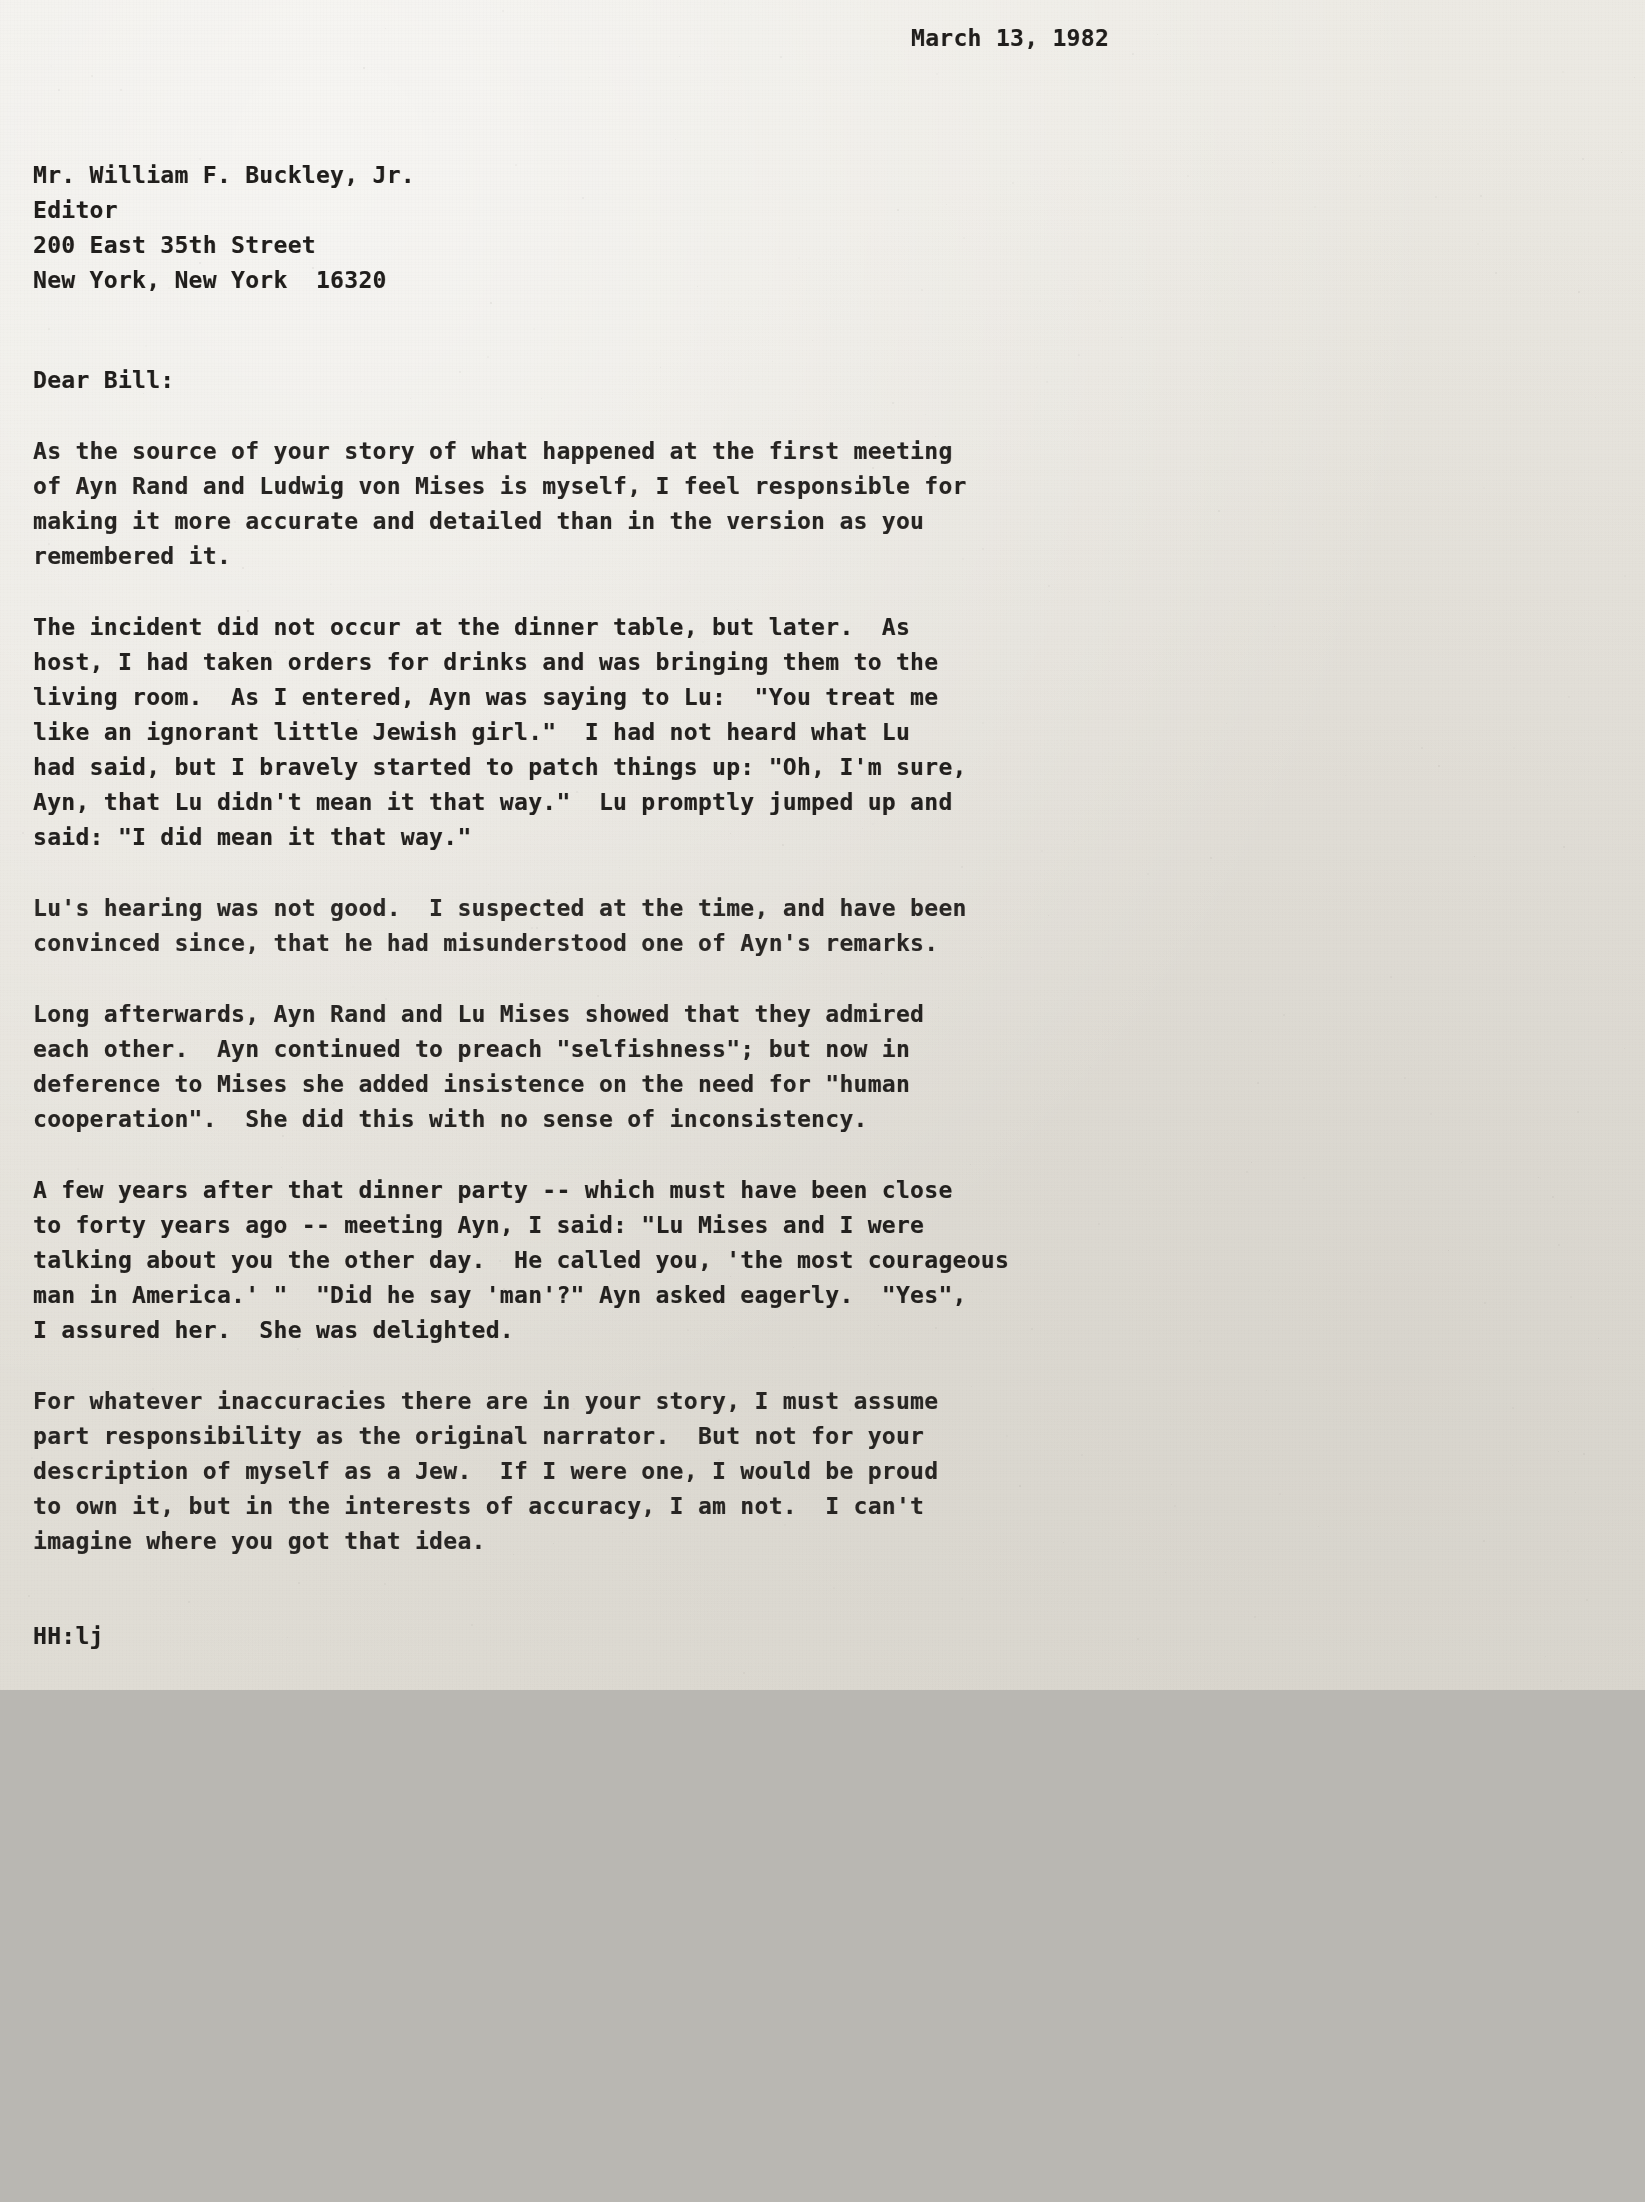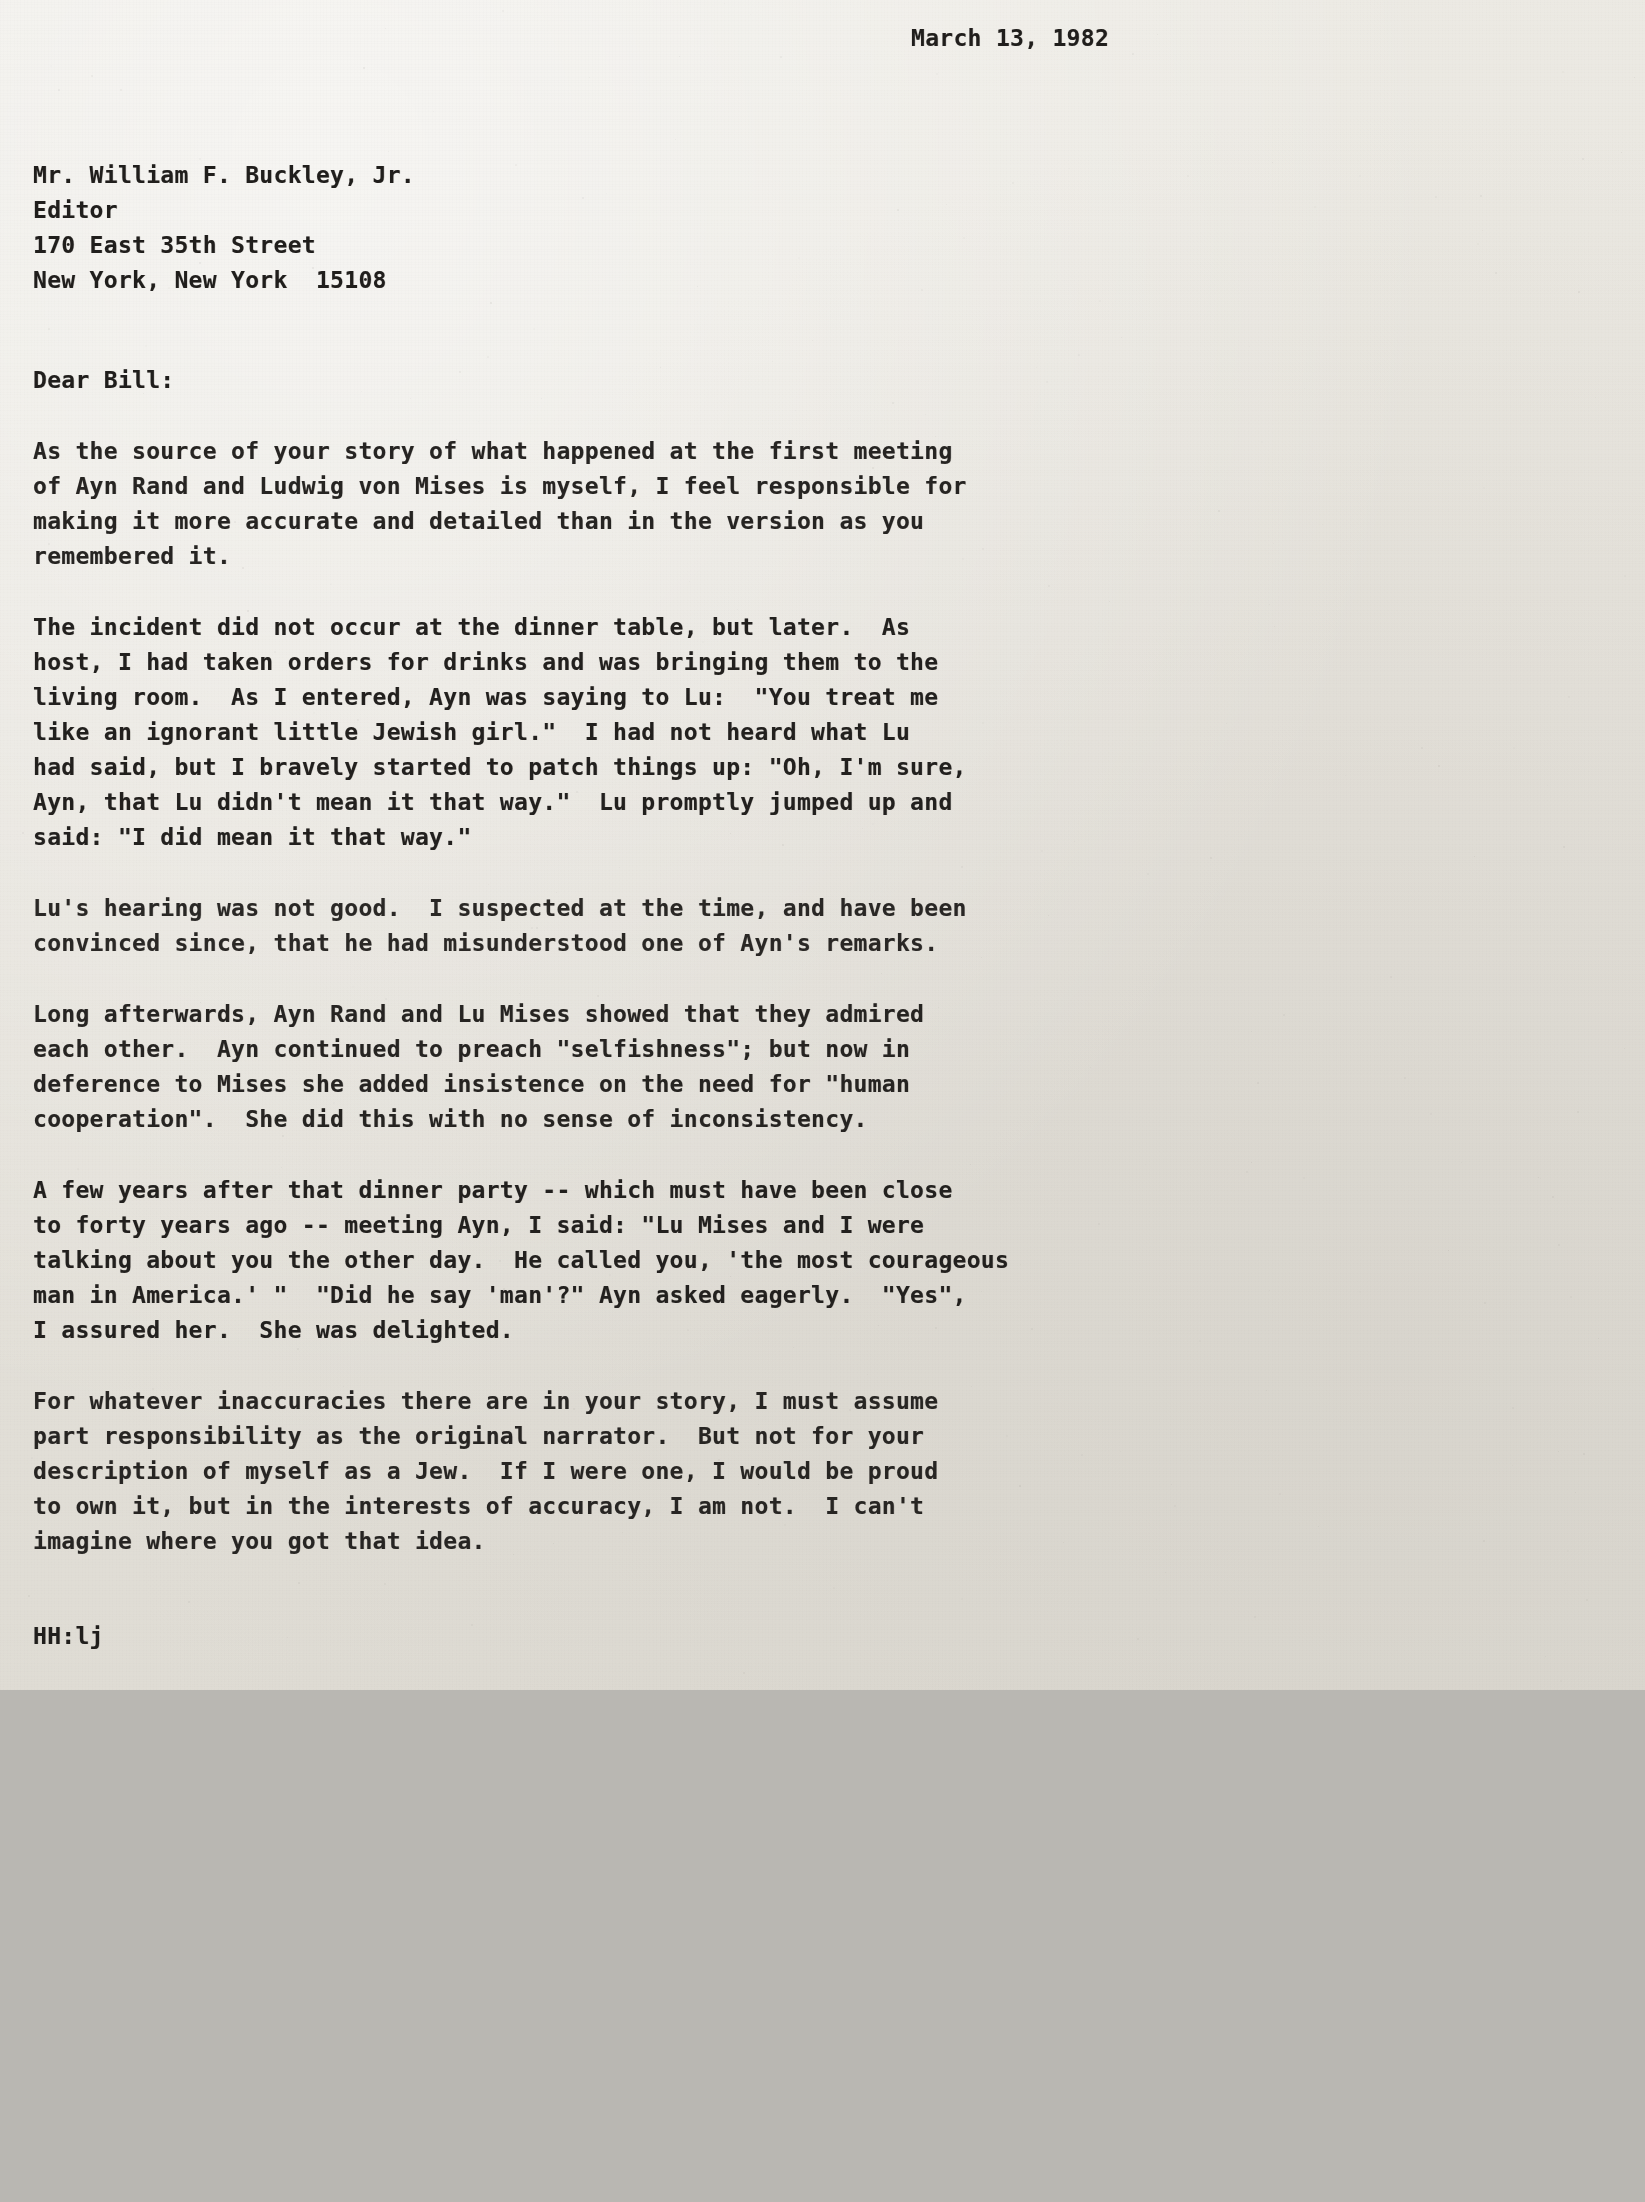--- a/index.html
+++ b/index.html
@@ -533,22 +533,22 @@
       <i style="left:903px;top:2202px;width:0.8px;height:0.8px;opacity:0.29"></i>
     </div>
 
   <div class="letter">
 
     <div class="typed date-line">March 13, 1982</div>
 
     <div class="addr-block">
       <div class="typed line">Mr. William F. Buckley, Jr.</div>
       <div class="typed line">Editor</div>
-      <div class="typed line">170 East 35th Street</div>
-      <div class="typed line">New York, New York  15108</div>
+      <div class="typed line">200 East 35th Street</div>
+      <div class="typed line">New York, New York  16320</div>
     </div>
 
     <div class="typed salutation">Dear Bill:</div>
 
     <div class="typed para p1">As the source of your story of what happened at the first meeting
 of Ayn Rand and Ludwig von Mises is myself, I feel responsible for
 making it more accurate and detailed than in the version as you
 remembered it.</div>
     <div class="typed para p2">The incident did not occur at the dinner table, but later.  As
 host, I had taken orders for drinks and was bringing them to the

